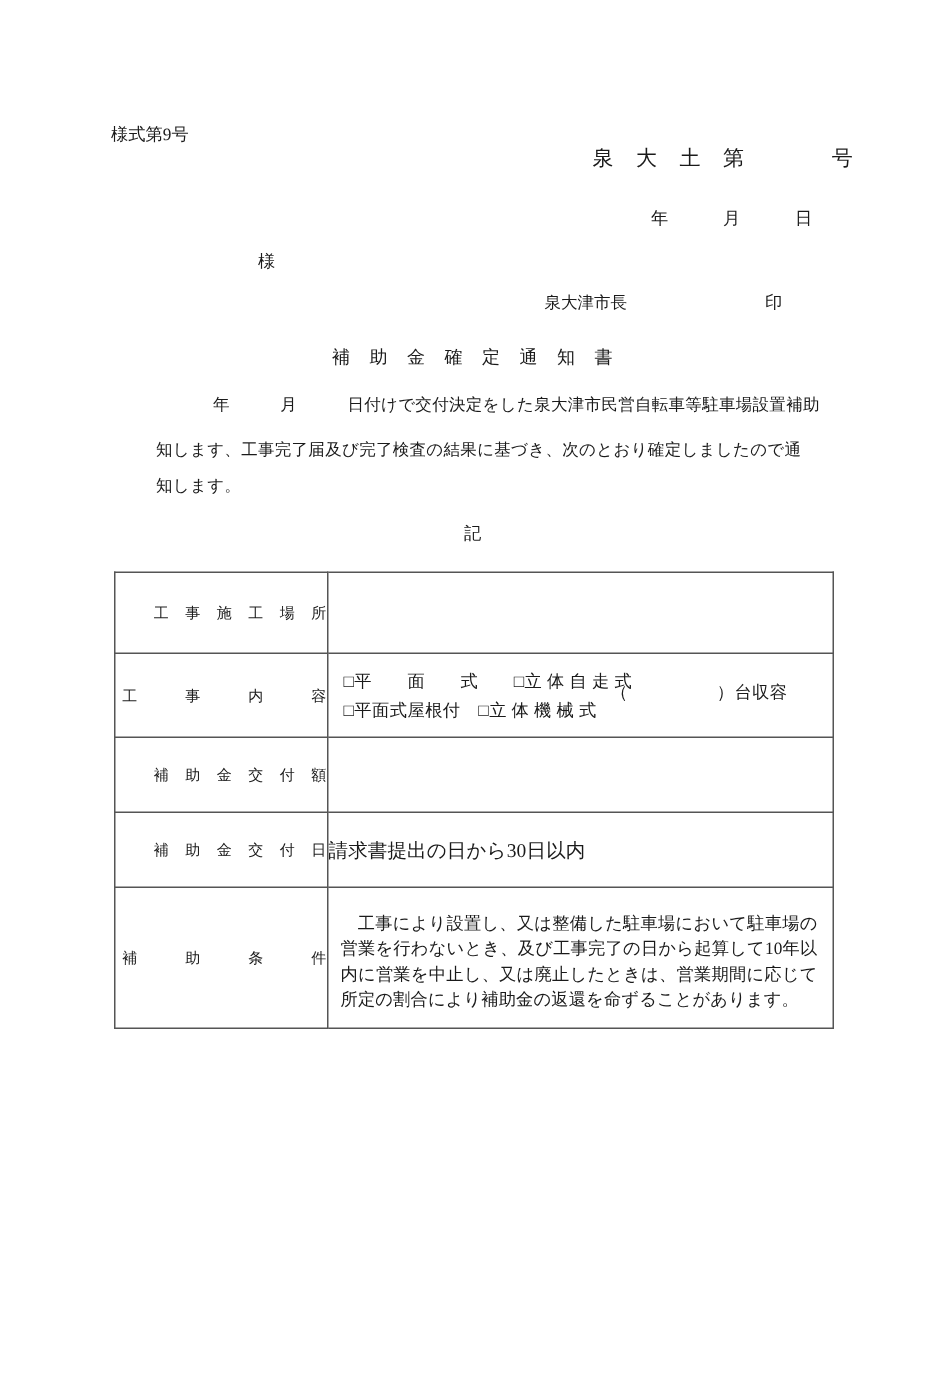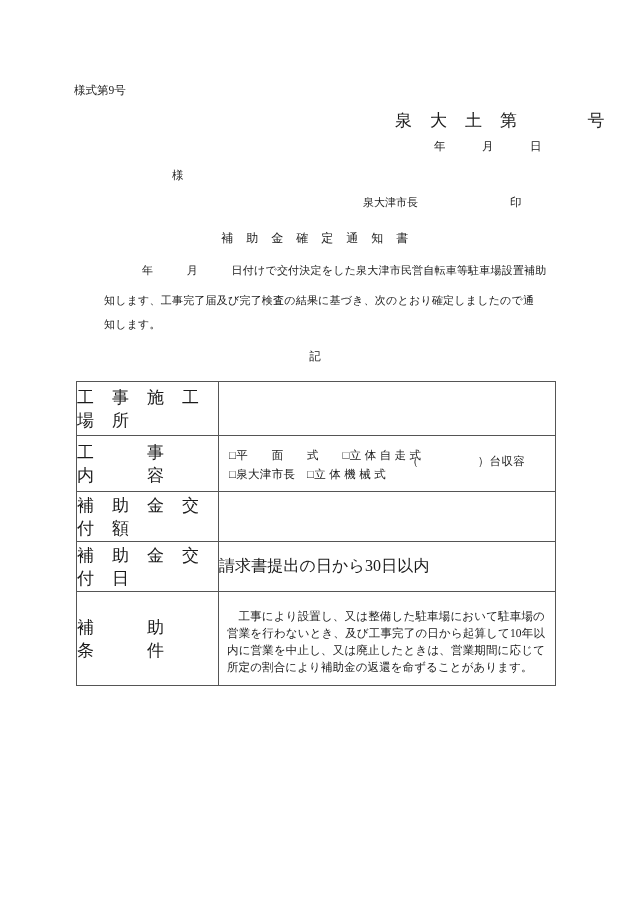--- a/index.html
+++ b/index.html
@@ -32,22 +32,22 @@
   
   .form-no {
     left: 74px;
     top: 85px;
     font-size: 11.5px;
   }
 
   
   .doc-no {
     left: 395px;
-    top: 112px;
-    font-size: 17px;
+    top: 100px;
+    font-size: 14px;
     letter-spacing: 0.5px;
   }
   .doc-date {
     left: 434px;
     top: 141px;
     font-size: 11.5px;
     letter-spacing: 0.5px;
   }
 
   
@@ -110,23 +110,23 @@
   }
   .tbl td {
     border: 1px solid #555555;
     padding: 0;
     vertical-align: middle;
   }
   .tbl col.label-col { width: 142px; }
   .tbl col.value-col { width: 337px; }
 
   .lbl {
-    text-align: left;
-    letter-spacing: 0.5px;
-    font-size: 17px;
+    text-align: right;
+    letter-spacing: 0.5px;
+    font-size: 10px;
     padding: 0 6px;
     color: #1a1a1a;
   }
   .val {
     padding: 0 10px;
     font-size: 11.5px;
   }
 
   .row-site  { height: 54px; }
   .row-work  { height: 55px; }
@@ -162,21 +162,21 @@
     margin: 0;
     padding: 7px 10px 0 8px;
     font-size: 11.5px;
     line-height: 17px;
     text-align: justify;
     text-indent: 1em;
     letter-spacing: 0.1px;
   }
 
   .pay-term {
-    font-size: 16px;
+    font-size: 13px;
     letter-spacing: 0.1px;
     text-align: right;
   }
 </style>
 </head>
 <body>
 
 <div class="page">
 
   <div class="t form-no">様式第9号</div>
@@ -207,21 +207,21 @@
 
       <tr class="row-site">
         <td class="lbl">工　事　施　工　場　所</td>
         <td class="val"></td>
       </tr>
 
       <tr class="row-work">
         <td class="lbl">工　　　事　　　内　　　容</td>
         <td>
           <div class="work-inner">
-            <div class="work-opts"><span>□平　　面　　式　　□立 体 自 走 式</span><br><span>□泉大津市長　□立 体 機 械 式</span></div>
+            <div class="work-opts"><span>□平　　面　　式　　□立 体 自 走 式</span><br><span>□平面式屋根付　□立 体 機 械 式</span></div>
             <div class="work-cap">（　　　　　）台収容</div>
           </div>
         </td>
       </tr>
 
       <tr class="row-amt">
         <td class="lbl">補　助　金　交　付　額</td>
         <td class="val"></td>
       </tr>
 

